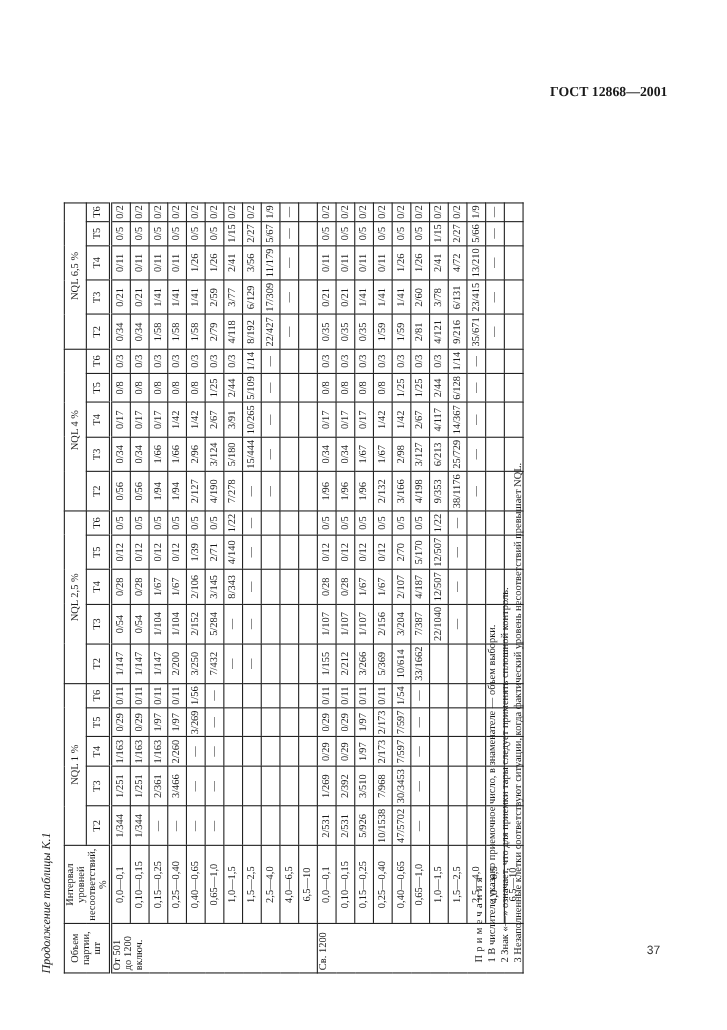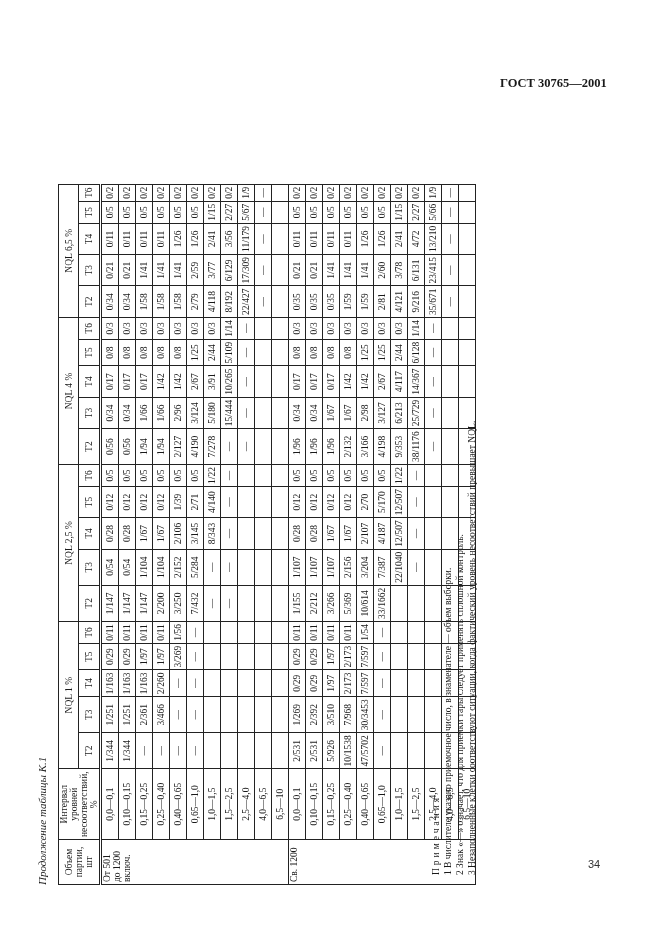--- a/index.html
+++ b/index.html
@@ -15,21 +15,21 @@
   td, th { border:1px solid #222; padding:0 2px; text-align:center; white-space:nowrap; font-weight:normal; height:16px; }
   th { font-size:9.5px; }
   .dbl { border-bottom:3px double #222; }
   .lbl { text-align:left; font-size:9.5px; }
   .notes { position:absolute; left:10px; top:372px; font-size:9.5px; line-height:12px; }
   .notes .title { letter-spacing:3px; }
 </style>
 </head>
 <body>
 
-<div class="gost">ГОСТ 30765—2001</div>
+<div class="gost">ГОСТ 12868—2001</div>
 
 <div class="rot">
   <div class="caption">Продолжение таблицы К.1</div>
   <table>
     <thead>
       <tr>
         <th rowspan="2" class="dbl" style="width:40px;white-space:normal;">Объем партии, шт</th>
         <th rowspan="2" class="dbl" style="width:62px;white-space:normal;">Интервал уровней несоответствий, %</th>
         <th colspan="5">NQL 1 %</th>
         <th colspan="5">NQL 2,5 %</th>
@@ -577,13 +577,13 @@
       </tbody>
   </table>
   <div class="notes">
     <div class="title">Примечания</div>
     <div>1 В числителе указано приемочное число, в знаменателе — объем выборки.</div>
     <div>2 Знак «—» означает, что для приемки тары следует применять сплошной контроль.</div>
     <div>3 Незаполненные клетки соответствуют ситуации, когда фактический уровень несоответствий превышает NQL.</div>
   </div>
 </div>
 
-<div class="pagenum">34</div>
+<div class="pagenum">37</div>
 
 </body></html>

